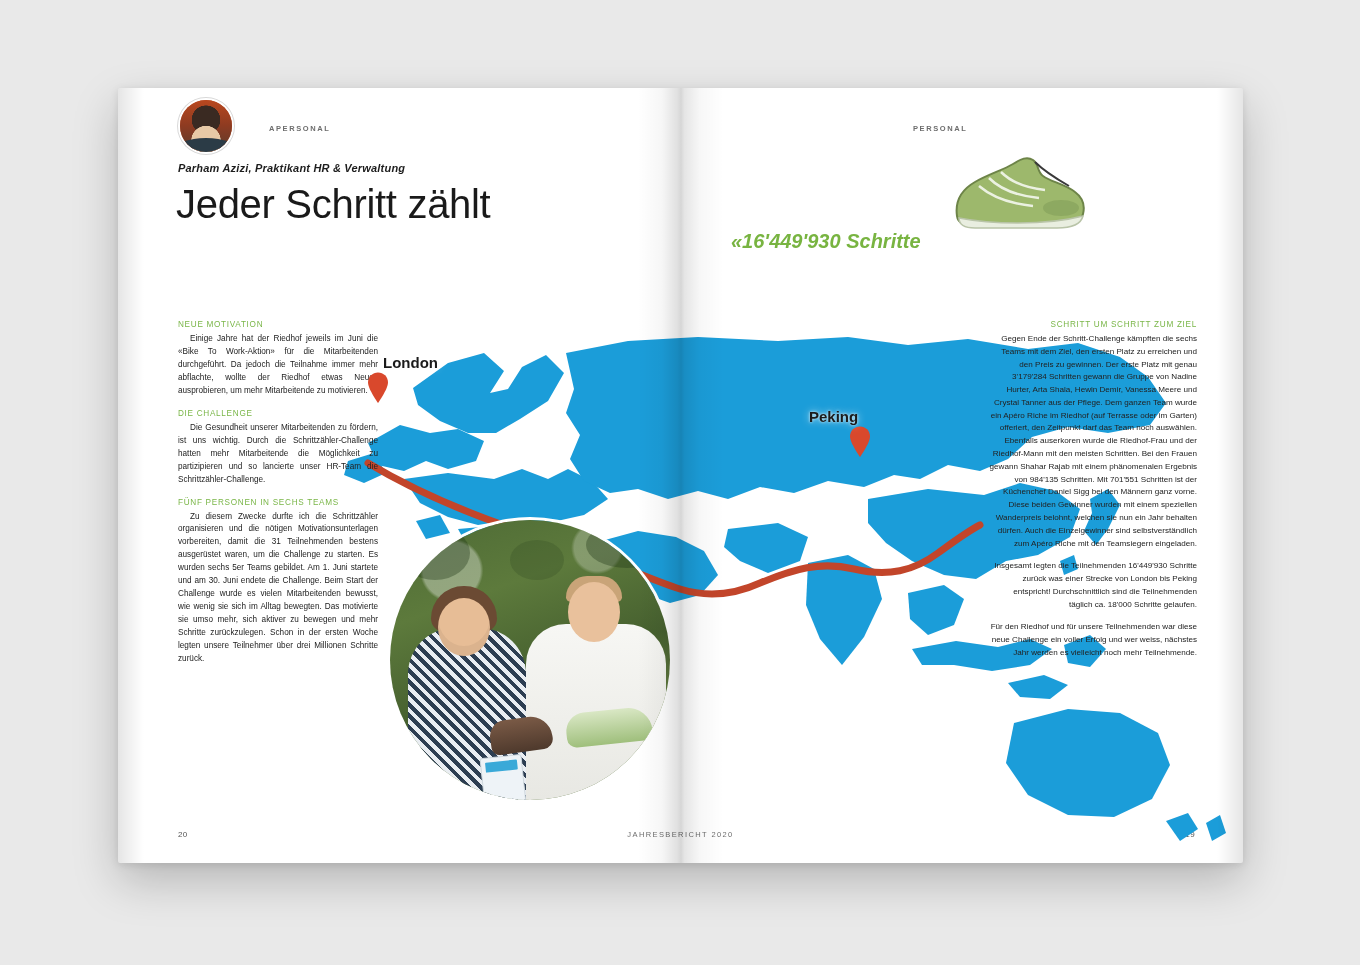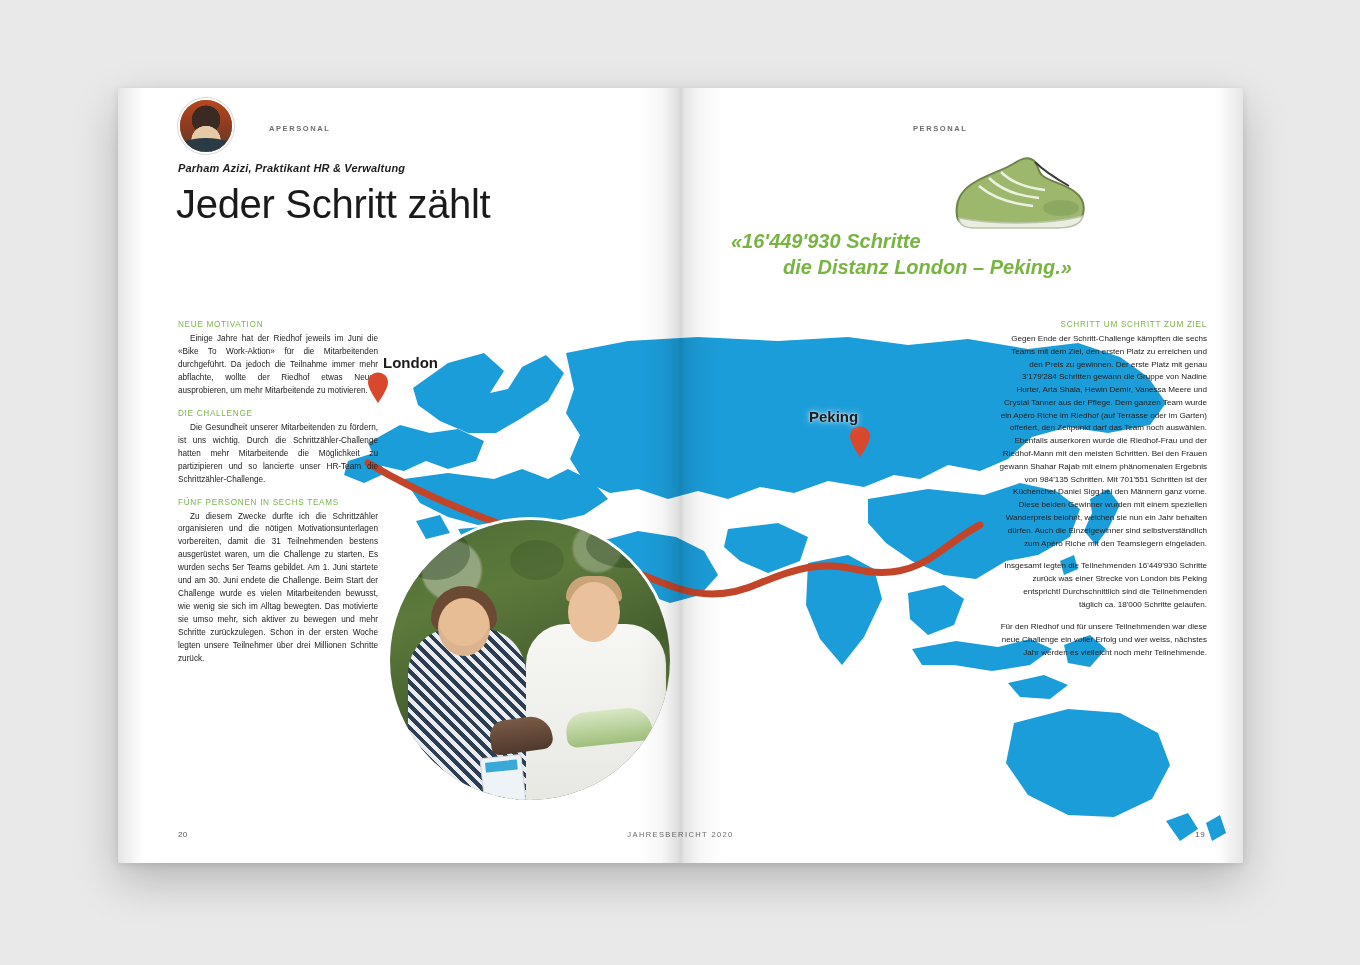--- a/index.html
+++ b/index.html
@@ -31,21 +31,21 @@
       rgba(0,0,0,.16) 50%,
       rgba(0,0,0,.10) 54%,
       rgba(0,0,0,.03) 72%,
       rgba(0,0,0,0) 100%);
     z-index:40;pointer-events:none;
   }
   .edge-l{position:absolute;left:0;top:0;width:26px;height:100%;
     background:linear-gradient(to right,rgba(0,0,0,.10),rgba(0,0,0,0));z-index:40;pointer-events:none;}
   .edge-r{position:absolute;right:0;top:0;width:26px;height:100%;
     background:linear-gradient(to left,rgba(0,0,0,.10),rgba(0,0,0,0));z-index:40;pointer-events:none;}
-  .page{position:absolute;top:0;height:100%;width:562px;overflow:hidden;padding-left:10px;}
+  .page{position:absolute;top:0;height:100%;width:562px;overflow:hidden;}
   .page.left{left:0;}
   .page.right{left:563px;}
 
   
   .mapwrap{position:absolute;left:0;top:0;width:1125px;height:775px;z-index:1;pointer-events:none;}
   .mapwrap svg{position:absolute;left:190px;top:205px;width:930px;height:570px;}
 
   
   .runhead{
     position:absolute;top:36px;
@@ -271,21 +271,20 @@
           <path d="M30,40 C44,52 64,58 84,60" fill="none" stroke="#ffffff" stroke-width="2.5" opacity=".8"></path>
           <path d="M40,32 C52,44 70,50 90,52" fill="none" stroke="#ffffff" stroke-width="2.5" opacity=".8"></path>
           <path d="M52,26 C62,36 78,42 96,44" fill="none" stroke="#ffffff" stroke-width="2.5" opacity=".8"></path>
           <path d="M86,16 C94,24 106,32 120,40" fill="none" stroke="#3a3a3a" stroke-width="2"></path>
           <ellipse cx="112" cy="62" rx="18" ry="8" fill="#7e9a55" opacity=".5"></ellipse>
         </svg>
       </div>
 
       <div class="quote">
         <span>«16'449'930 Schritte</span>
-        <span class="l2">die Distanz London – Peking.»</span>
       </div>
 
       <div class="rcol">
         <h4 class="sub">SCHRITT UM SCHRITT ZUM ZIEL</h4>
         <p class="rbody">Gegen Ende der Schritt-Challenge kämpften die sechs Teams mit dem Ziel, den ersten Platz zu erreichen und den Preis zu gewinnen. Der erste Platz mit genau 3'179'284 Schritten gewann die Gruppe von Nadine Hurter, Arta Shala, Hewin Demir, Vanessa Meere und Crystal Tanner aus der Pflege. Dem ganzen Team wurde ein Apéro Riche im Riedhof (auf Terrasse oder im Garten) offeriert, den Zeitpunkt darf das Team noch auswählen. Ebenfalls auserkoren wurde die Riedhof-Frau und der Riedhof-Mann mit den meisten Schritten. Bei den Frauen gewann Shahar Rajab mit einem phänomenalen Ergebnis von 984'135 Schritten. Mit 701'551 Schritten ist der Küchenchef Daniel Sigg bei den Männern ganz vorne. Diese beiden Gewinner wurden mit einem speziellen Wanderpreis belohnt, welchen sie nun ein Jahr behalten dürfen. Auch die Einzelgewinner sind selbstverständlich zum Apéro Riche mit den Teamsiegern eingeladen.</p>
         <p class="rbody">Insgesamt legten die Teilnehmenden 16'449'930 Schritte zurück was einer Strecke von London bis Peking entspricht! Durchschnittlich sind die Teilnehmenden täglich ca. 18'000 Schritte gelaufen.</p>
         <p class="rbody">Für den Riedhof und für unsere Teilnehmenden war diese neue Challenge ein voller Erfolg und wer weiss, nächstes Jahr werden es vielleicht noch mehr Teilnehmende.</p>
       </div>
 
       <div class="folio r">19</div>

